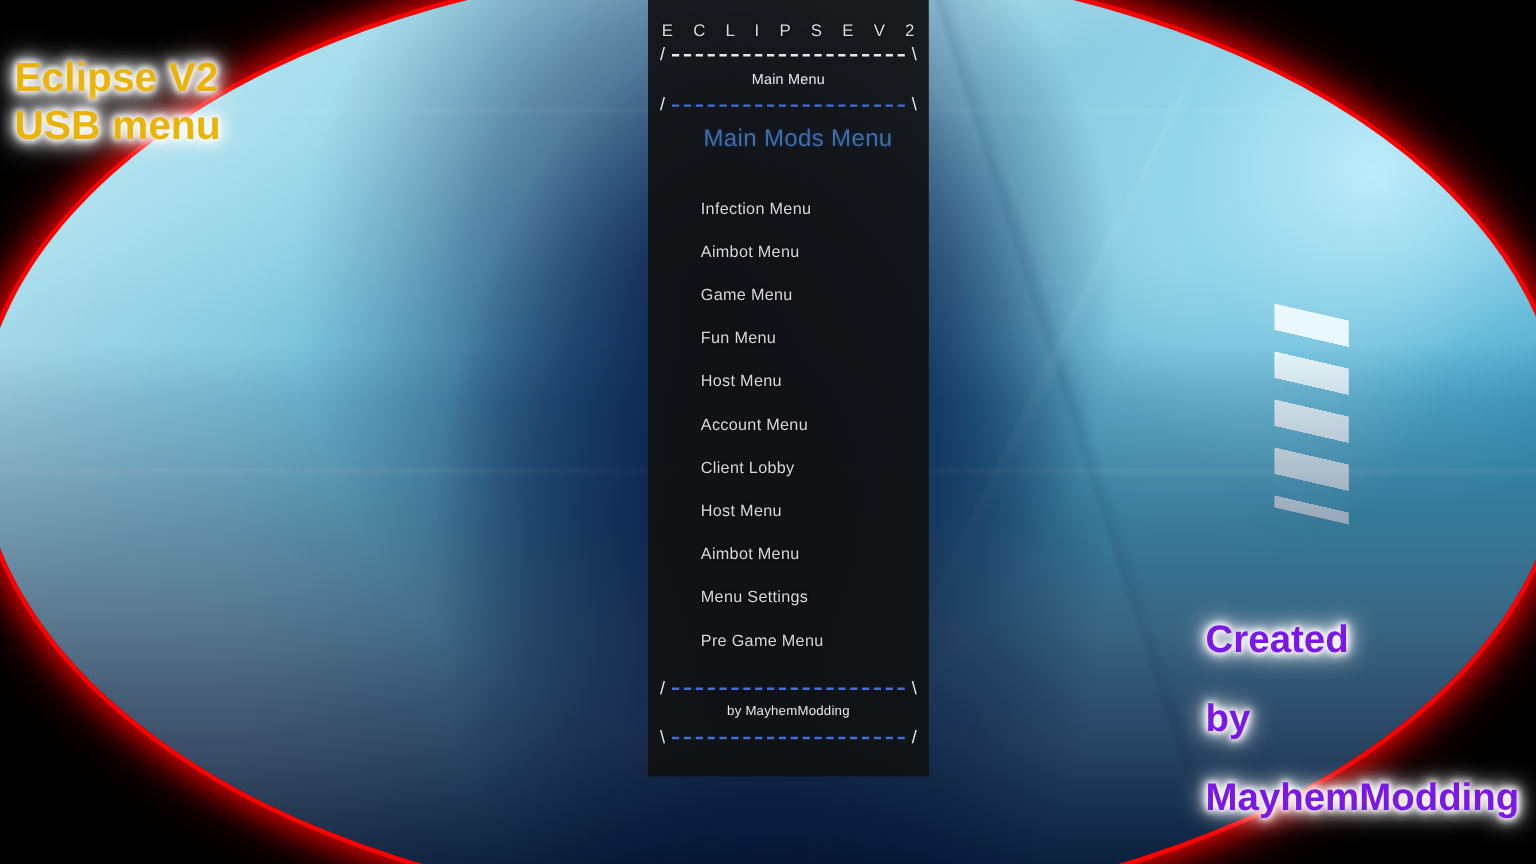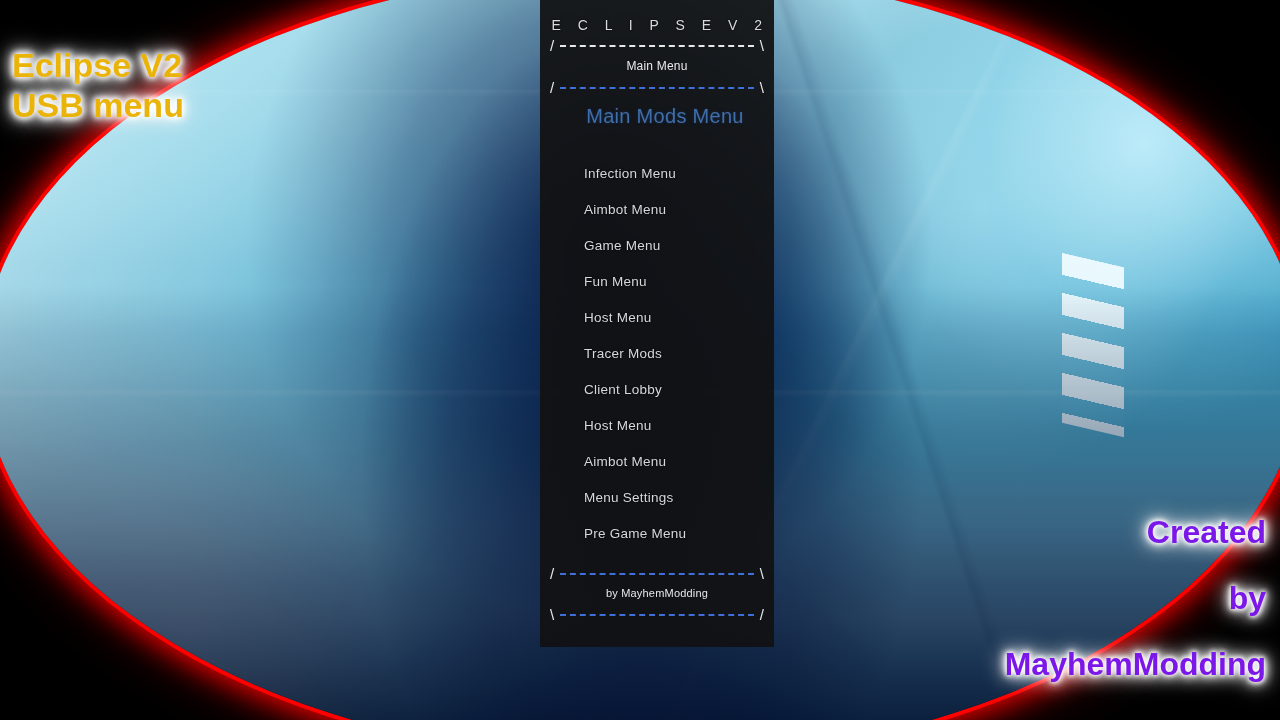--- a/index.html
+++ b/index.html
@@ -208,21 +208,20 @@
     text-shadow:
        0 0 6px #ffffff,  0 0 6px #ffffff,
        0 0 12px #ffffff, 0 0 12px #ffffff,
        0 0 20px #ffffff, 0 0 28px #f2f5ff;
   }
   .title-left .line2 { display: block; margin-top: 6px; }
 
   .credit-right {
     right: 14px;
     bottom: 8px;
-    text-align: right;
     font-size: 32px;
     color: #7b17e8;
     text-shadow:
        0 0 5px #ffffff,  0 0 5px #ffffff,
        0 0 11px #ffffff, 0 0 11px #ffffff,
        0 0 19px #ffffff, 0 0 26px #f4efff;
   }
   .credit-right span { display: block; margin-top: 2px; }
 </style>
 </head>
@@ -257,21 +256,21 @@
       </div>
 
       <div class="section-header">Main Mods Menu</div>
 
       <ul class="menu-list">
         <li>Infection Menu</li>
         <li>Aimbot Menu</li>
         <li>Game Menu</li>
         <li>Fun Menu</li>
         <li>Host Menu</li>
-        <li>Tracer Mods</li>
+        <li>Account Menu</li>
         <li>Client Lobby</li>
         <li>Host Menu</li>
         <li>Aimbot Menu</li>
         <li>Menu Settings</li>
         <li>Pre Game Menu</li>
       </ul>
 
       <div class="sep blue">
         <span class="cap l">/</span>
         <span class="dash"></span>

